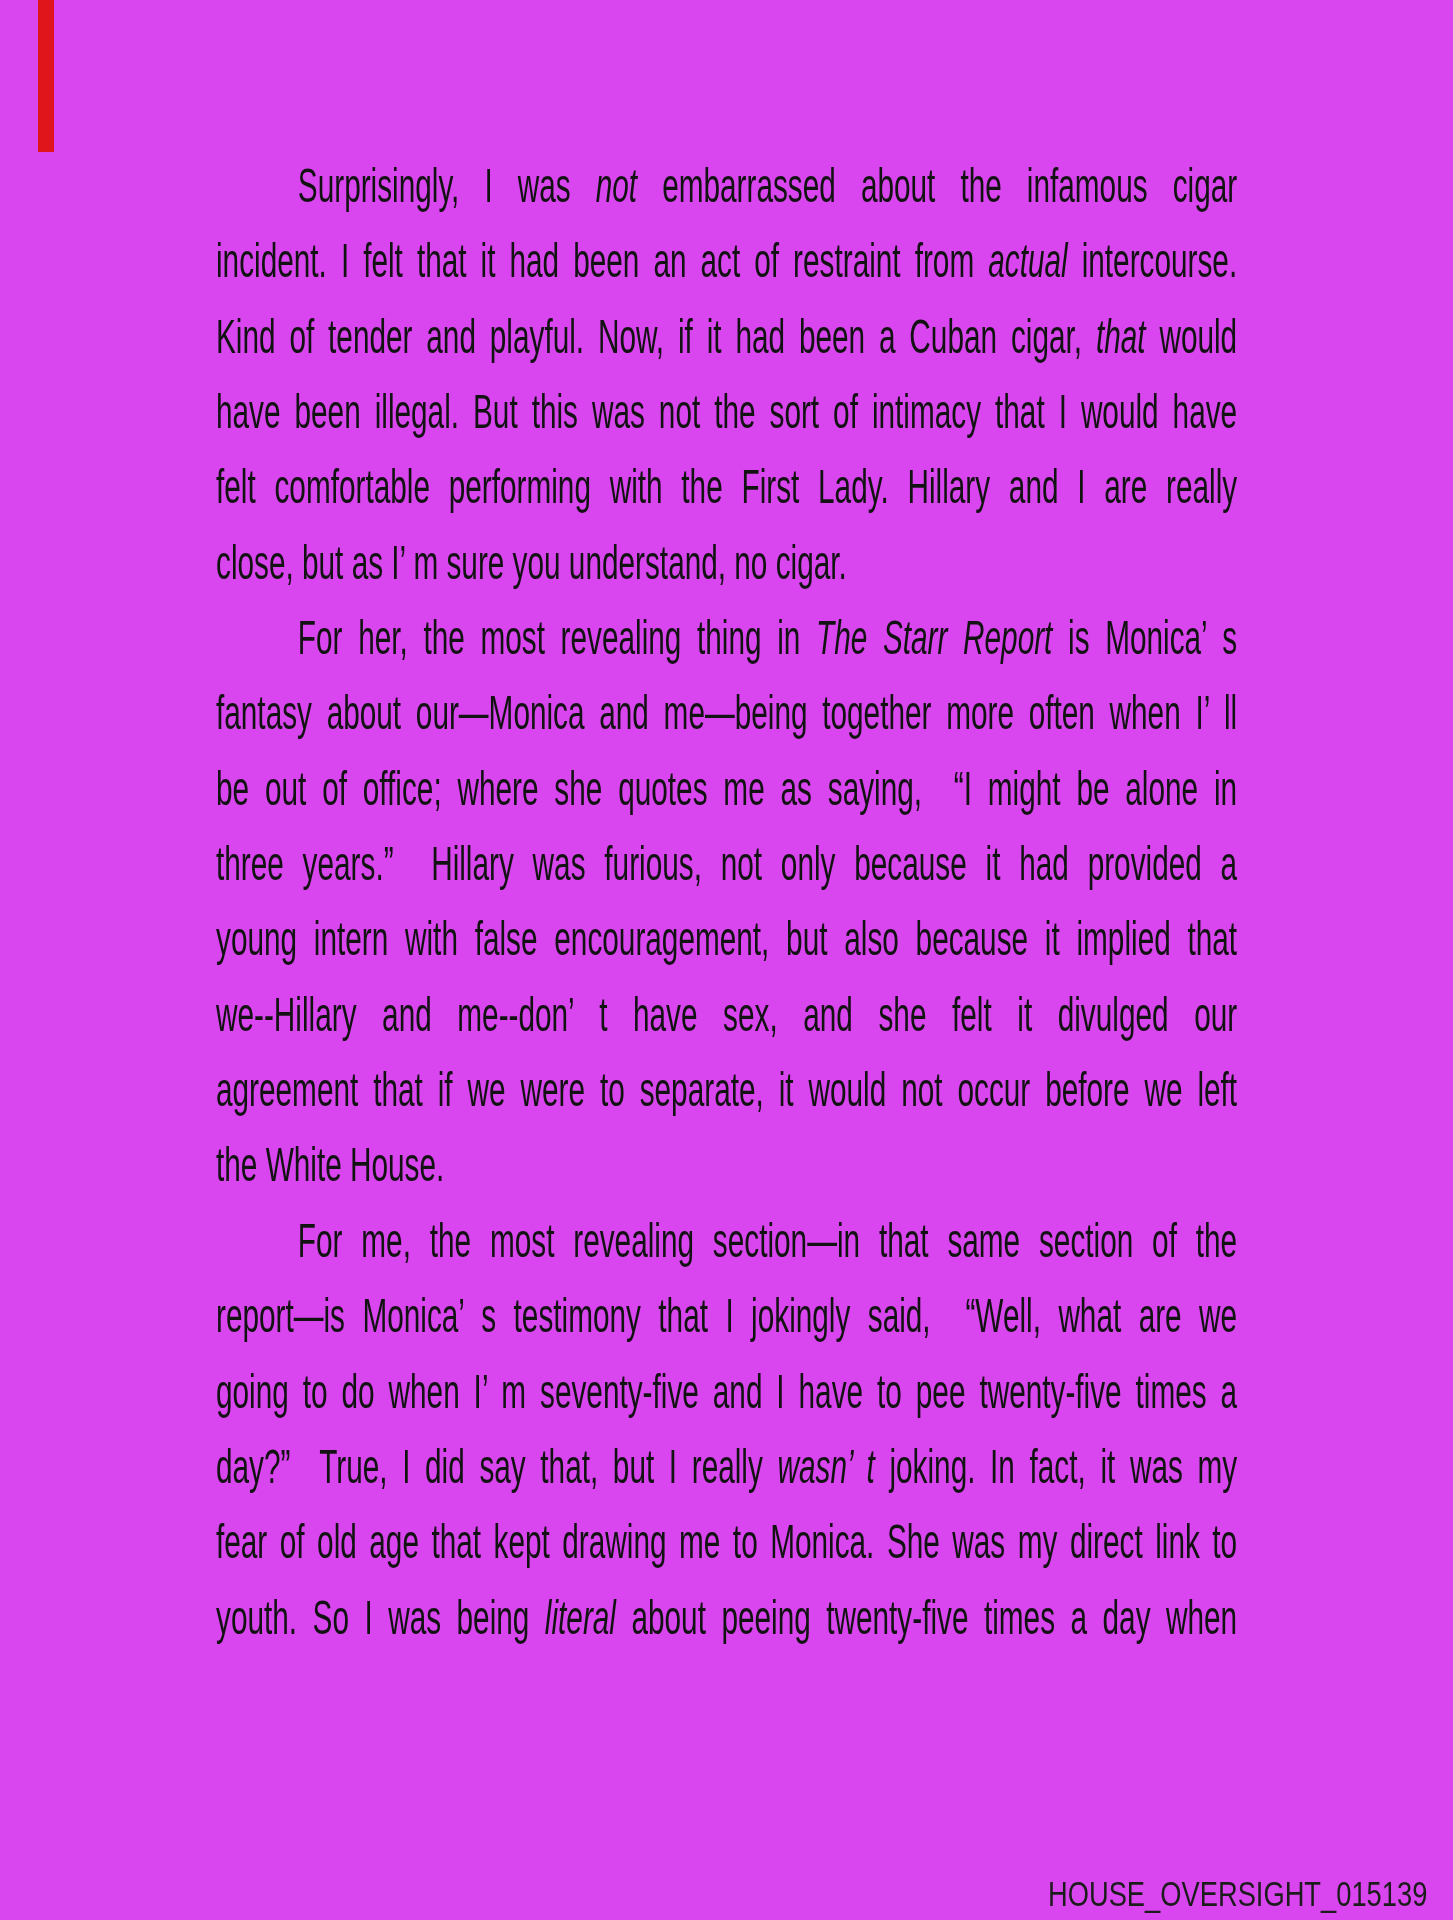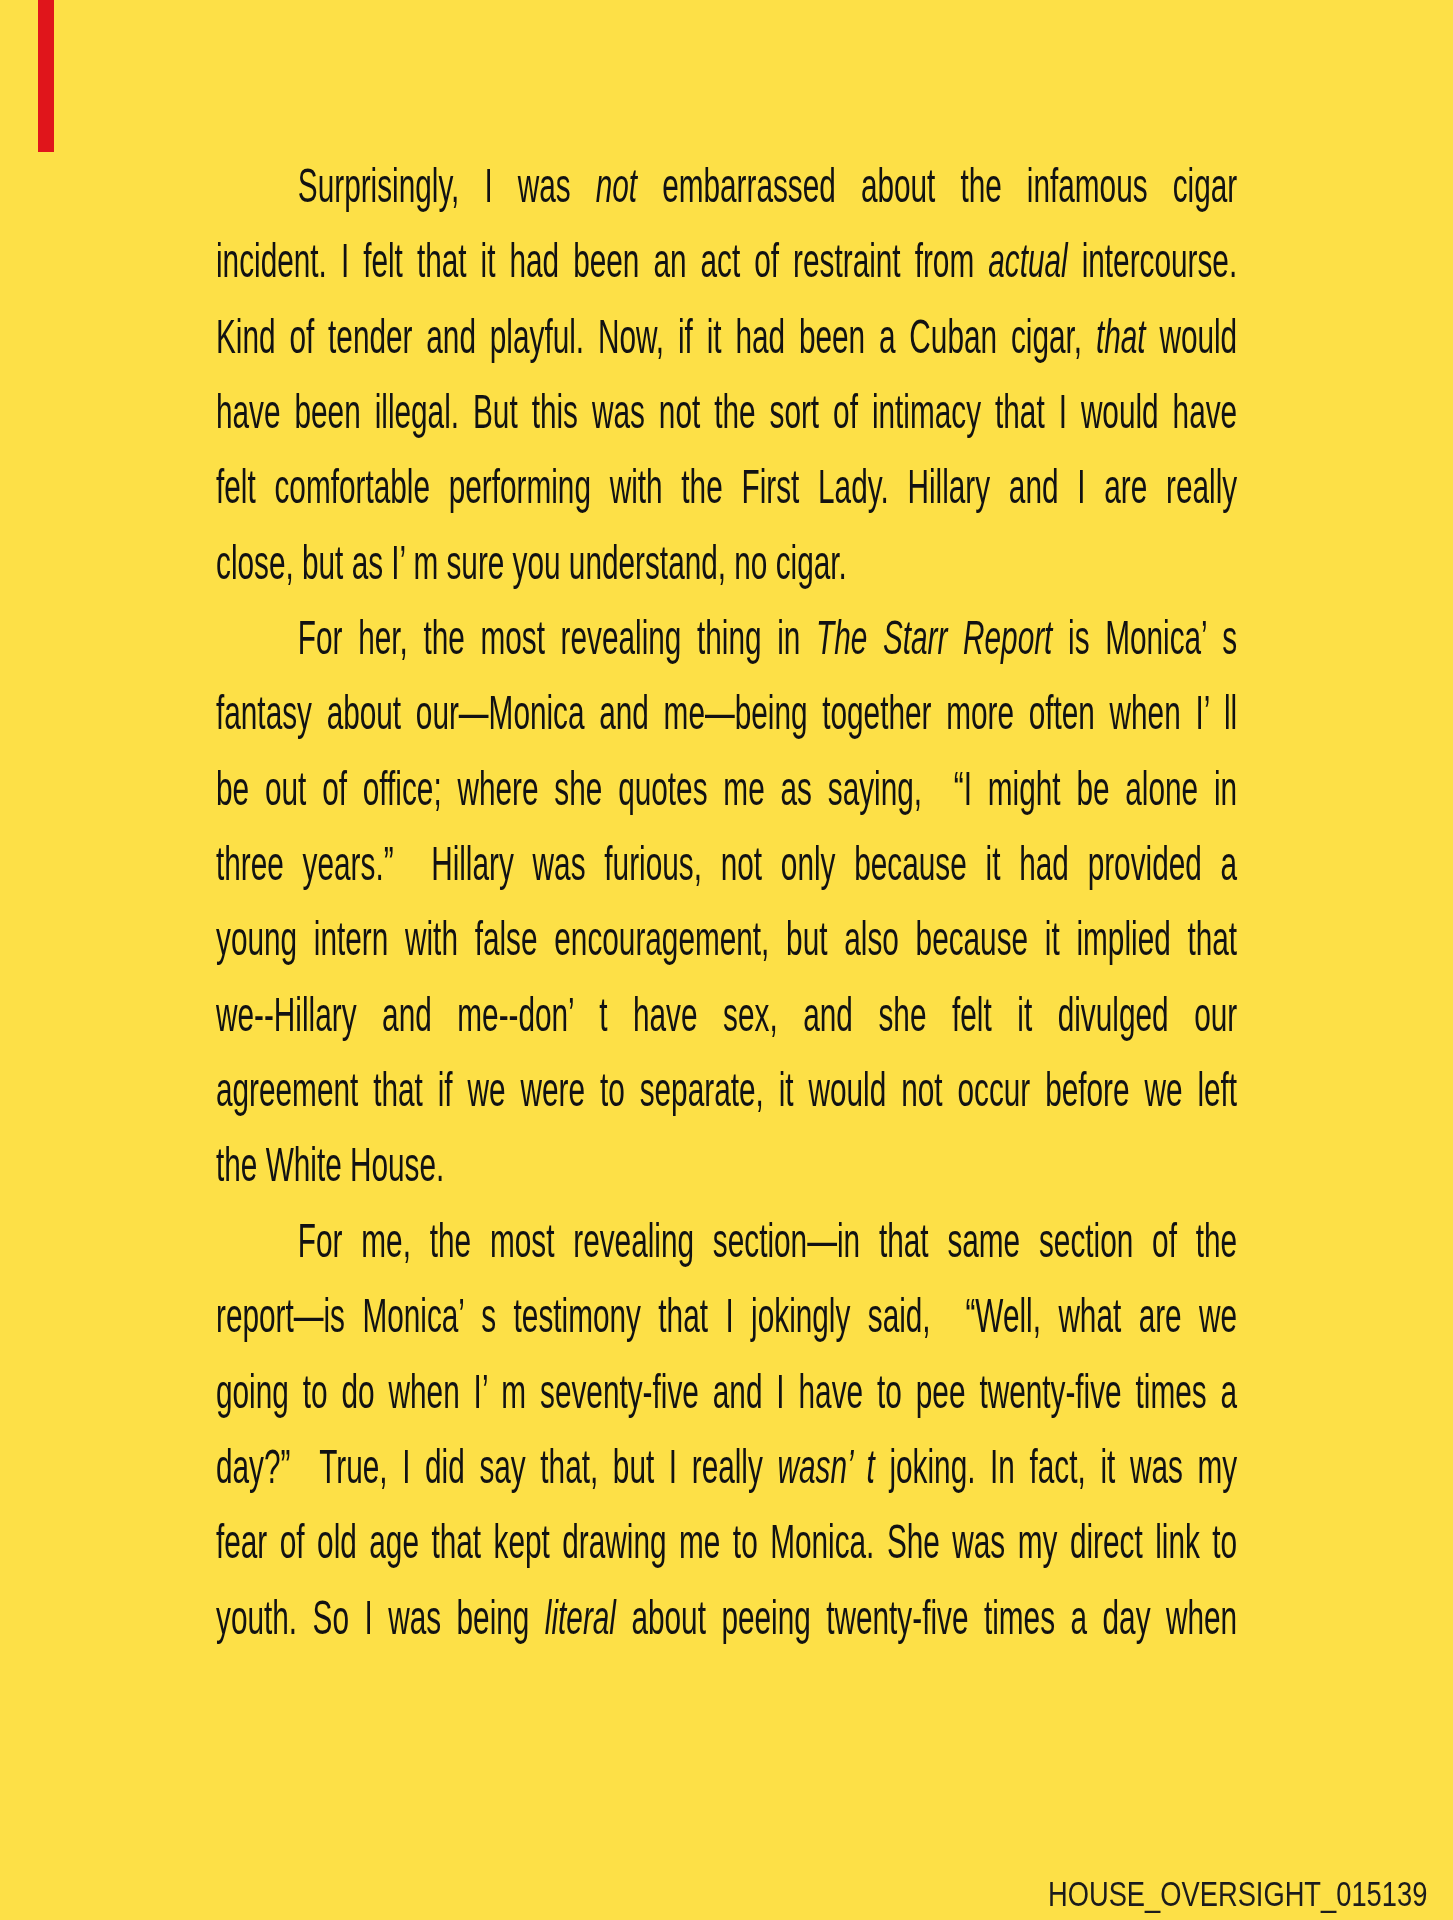--- a/index.html
+++ b/index.html
@@ -1,20 +1,20 @@
 <!DOCTYPE html>
 <html><head>
 <meta charset="utf-8">
 <style>
   html, body { margin: 0; padding: 0; background: #ffffff; }
   #page {
     position: relative;
     width: 1453px;
     height: 1920px;
-    background: #fde047;
+    background: #d946ef;
     overflow: hidden;
     font-family: "Liberation Sans", "DejaVu Sans", sans-serif;
   }
   
   #red-mark {
     position: absolute;
     left: 38px;
     top: 0;
     width: 16px;
     height: 152px;

